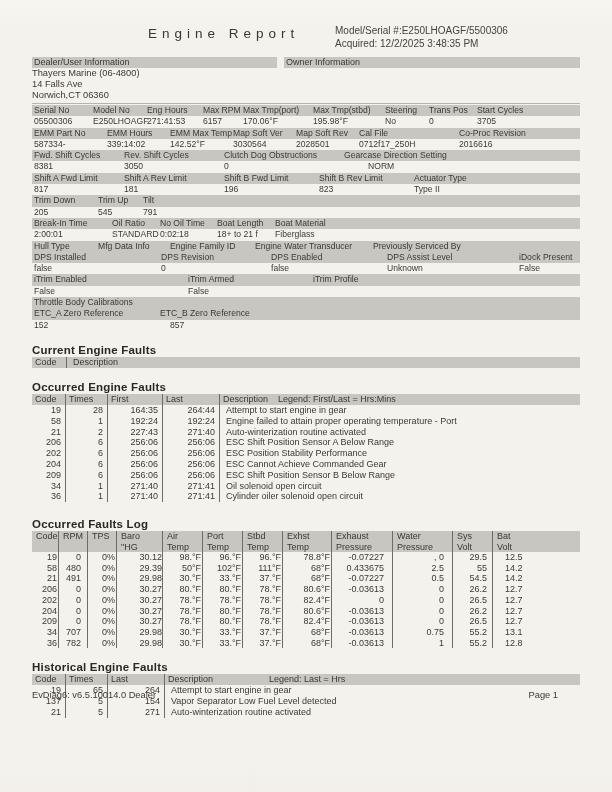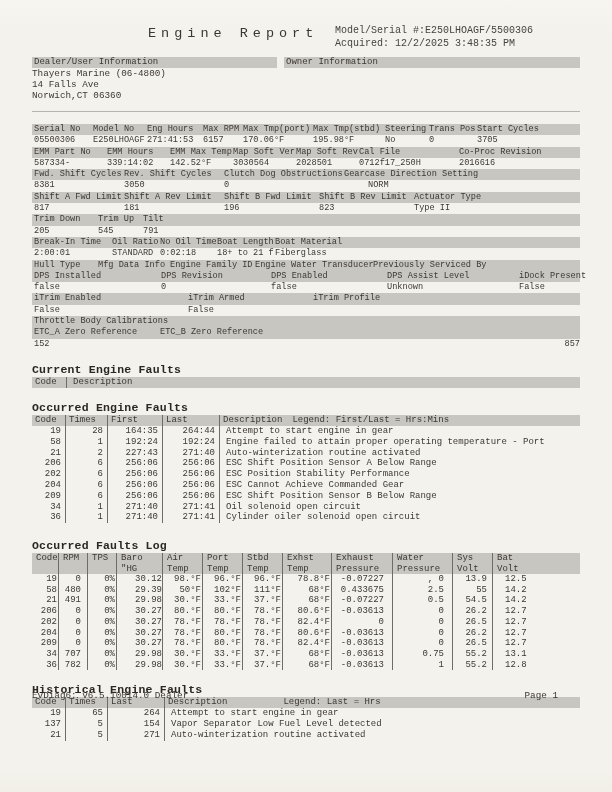--- a/index.html
+++ b/index.html
@@ -6,54 +6,54 @@
     --paper:#f4f2ec;
     --band:#c8c6c1;
     --ink:#3d3833;
     --ink-dark:#2b2723;
     --pipe:#6f6b65;
   }
   html,body{margin:0;padding:0;background:#e8e6e0;}
   .page{
     width:612px;height:792px;margin:0 auto;position:relative;overflow:hidden;
     background:linear-gradient(180deg,#f7f5f0 0%,var(--paper) 4%,var(--paper) 97%,#f1efe8 100%);
-    font-family:Liberation Mono, monospace;
+    font-family:Liberation Sans, sans-serif;
     color:var(--ink);
   }
   .content{position:absolute;left:32px;top:24px;width:548px;}
   span,div{box-sizing:border-box;}
 
   
   .top{position:relative;height:33px;}
   .title{position:absolute;left:116px;top:2px;font-size:13.5px;letter-spacing:5px;color:#3a3631;white-space:nowrap;}
   .meta{position:absolute;left:303px;top:0;font-size:10px;line-height:13px;color:#474340;white-space:nowrap;}
 
   
   .parties{display:grid;grid-template-columns:245px 1fr;column-gap:7px;font-size:9.3px;}
   .party-hdr{background:var(--band);height:11px;line-height:11px;padding-left:2px;font-size:9px;white-space:nowrap;}
   .pline{height:11px;line-height:11px;white-space:nowrap;}
 
   
-  .info{margin-top:10px;border-top:1px solid #b7b4ae;padding-top:12px;font-size:8.6px;}
+  .info{margin-top:2px;border-top:1px solid #b7b4ae;padding-top:1px;font-size:8.6px;}
   .info .irow,.info .ivals{height:11.3px;line-height:11.3px;display:grid;}
   .info .irow{background:var(--band);}
   .info span{white-space:nowrap;padding-left:2px;}
   .cols-1{grid-template-columns:59px 54px 56px 40px 70px 72px 44px 48px 1fr;}
   .cols-2{grid-template-columns:73px 63px 63px 63px 63px 100px 1fr;}
   .cols-3{grid-template-columns:90px 100px 120px 1fr;}
   .cols-4{grid-template-columns:90px 100px 95px 95px 1fr;}
   .cols-5{grid-template-columns:64px 45px 1fr;}
   .cols-6{grid-template-columns:78px 48px 57px 58px 1fr;}
   .cols-7{grid-template-columns:64px 72px 85px 118px 1fr;}
   .cols-8{grid-template-columns:79px 62px 68px 84px 1fr;gap:48px;}
   .cols-9{grid-template-columns:106px 77px 1fr;gap:48px;}
   .cols-10{grid-template-columns:1fr;}
   .cols-11{grid-template-columns:126px 1fr;}
   .ivals.cols-3 > span:nth-child(4){padding-left:26px;}
-  .ivals.cols-11 > span:nth-child(2){padding-left:12px;text-align:right;}
+  .ivals.cols-11 > span:nth-child(2){padding-left:12px;}
 
   
   .sec-title{font-size:11.5px;font-weight:bold;color:var(--ink-dark);margin:13px 0 1px;letter-spacing:0.2px;white-space:nowrap;}
   .mt16{margin-top:16px;}
 
   .band-bg{background:var(--band);}
 
   
   .cur-grid{display:grid;grid-template-columns:35px 1fr;font-size:9px;height:11px;line-height:11px;}
   .cur-grid > span{border-right:1px solid var(--pipe);white-space:nowrap;padding-left:3px;}
@@ -390,21 +390,21 @@
           <span>19</span>
           <span>0</span>
           <span>0%</span>
           <span>30.12</span>
           <span>98.°F</span>
           <span>96.°F</span>
           <span>96.°F</span>
           <span>78.8°F</span>
           <span>-0.07227</span>
           <span>, 0</span>
-          <span>13.9</span>
+          <span>29.5</span>
           <span>12.5</span>
         </div>
 
         <div class="log-grid lrow">
           <span>58</span>
           <span>480</span>
           <span>0%</span>
           <span>29.39</span>
           <span>50°F</span>
           <span>102°F</span>

